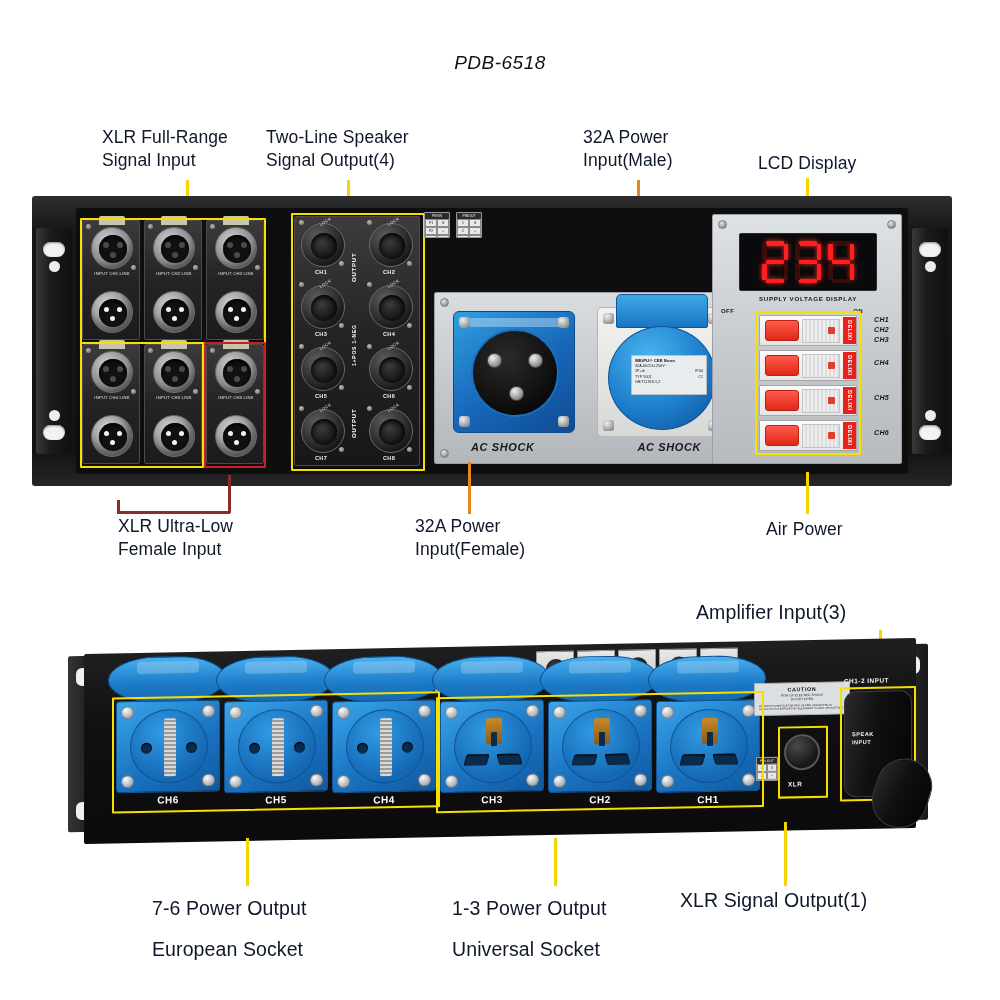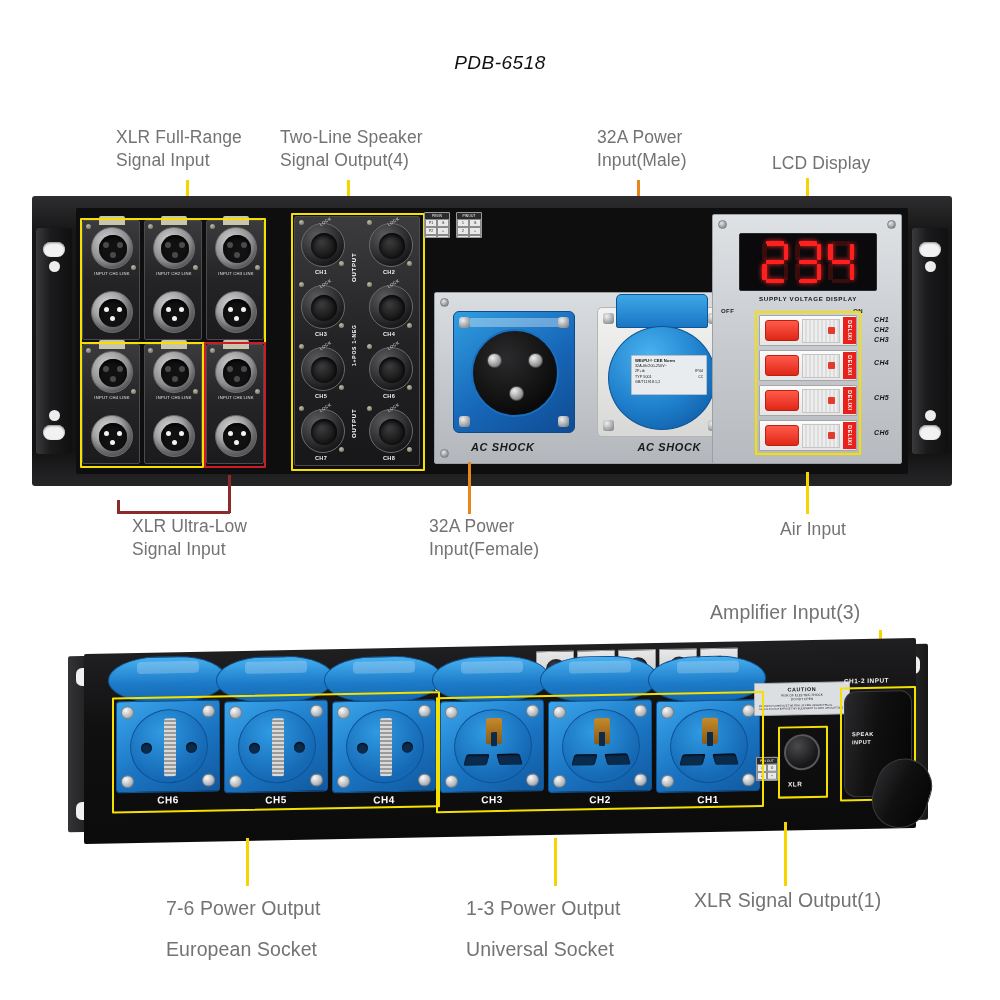--- a/index.html
+++ b/index.html
@@ -5,21 +5,21 @@
   * { box-sizing: border-box; }
   html, body { margin:0; padding:0; }
   body {
     width:1000px; height:1000px; position:relative;
     background:#ffffff;
     font-family:"Liberation Sans", sans-serif;
     overflow:hidden;
   }
 
   
-  .anno { position:absolute; font-size:17.5px; color:#737373; line-height:1.32; white-space:pre-line; letter-spacing:.1px;margin-left:14px; }
+  .anno { position:absolute; font-size:17.5px; color:#0f172a; line-height:1.32; white-space:pre-line; letter-spacing:.1px; }
   .anno.big { font-size:19.5px; }
   .leader { position:absolute; width:2.5px; background:#f5d400; }
   .leader.orange { background:#e8861b; width:3px; }
   .leader.darkred { background:#8c2b2b; width:2.5px; }
   .leader-h { position:absolute; height:2.5px; background:#f5d400; }
   .dot { position:absolute; width:13px; height:13px; border-radius:50%; background:#f08a1c; }
 
   .title { position:absolute; left:0; top:52px; width:1000px; text-align:center;
            font-family:"Liberation Sans", sans-serif; font-style:italic; font-size:19px; color:#111; letter-spacing:.5px;}
 
@@ -638,28 +638,28 @@
       <div class="hl-box" style="left:42px; top:96px; width:106px; height:144px;"></div>
     </div>
 
   </div>
 </div>
 
 <div class="leader darkred" style="left:228px; top:475px; height:38px;"></div>
 <div class="leader-h" style="left:118px; top:511px; width:112px; background:#8c2b2b;"></div>
 <div class="leader darkred" style="left:117px; top:500px; height:14px;"></div>
 <div class="anno" style="left:118px; top:515px;">XLR Ultra-Low
-Signal Input</div>
+Female Input</div>
 
 <div class="leader orange" style="left:468px; top:462px; height:52px;"></div>
 <div class="anno" style="left:415px; top:515px;">32A Power
 Input(Female)</div>
 
 <div class="leader" style="left:806px; top:472px; height:42px;"></div>
-<div class="anno" style="left:766px; top:518px;">Air Input</div>
+<div class="anno" style="left:766px; top:518px;">Air Power</div>
 
 <div class="anno big" style="left:696px; top:600px;">Amplifier Input(3)</div>
 <div class="leader" style="left:879px; top:630px; height:60px;"></div>
 
 <div id="unit-bottom">
 
   <div class="bot-ear l">
     <div class="bot-ear-hole" style="top:12px;"></div>
     <div class="bot-ear-hole" style="bottom:12px;"></div>
   </div>

